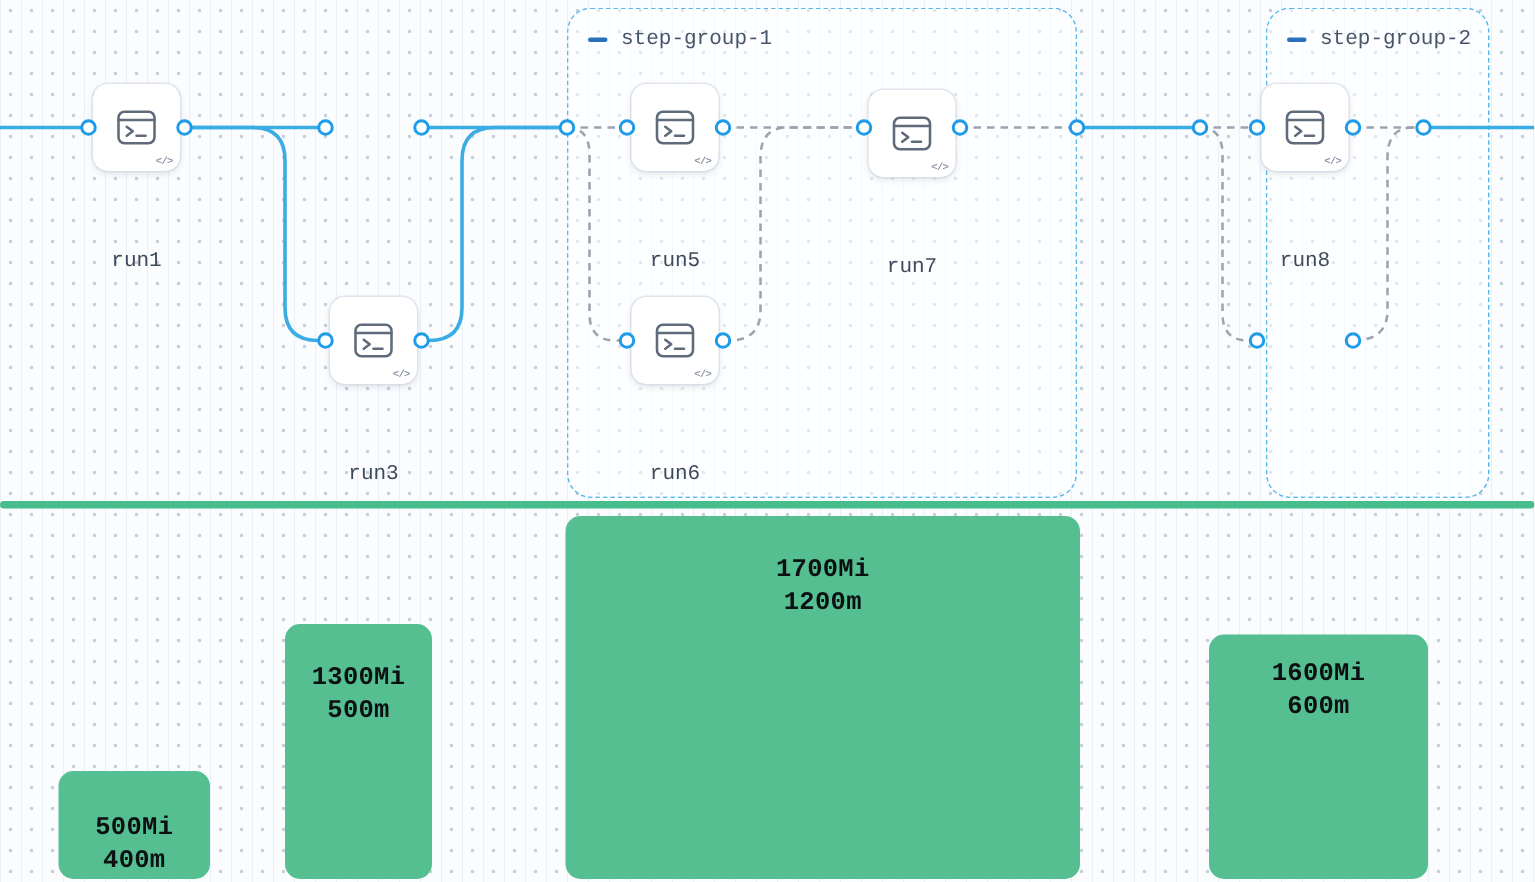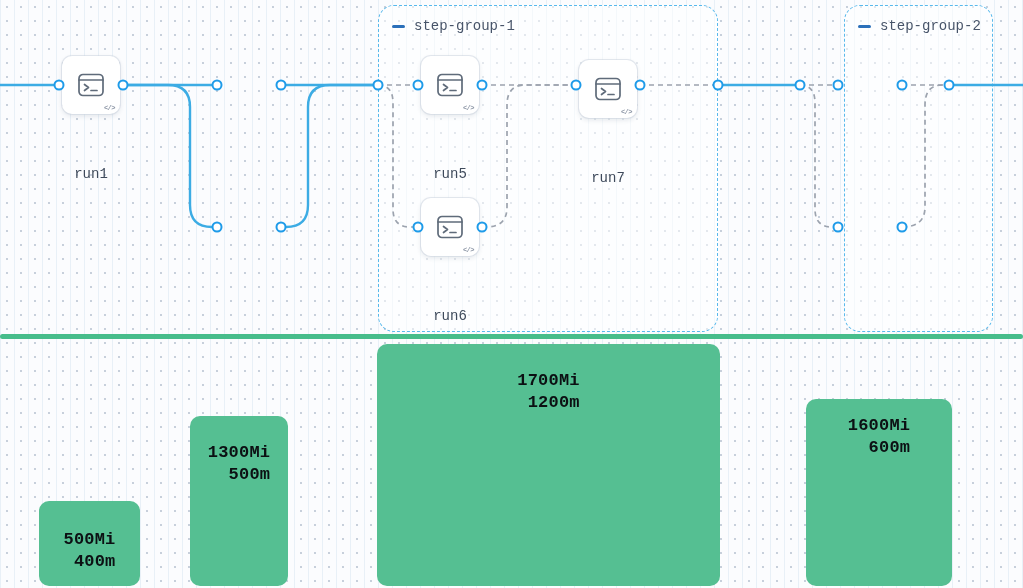--- a/index.html
+++ b/index.html
@@ -50,21 +50,21 @@
     position:absolute; left:0; top:334px; width:1023px; height:5px;
     background:#47bd8b; border-radius:3px;
   }
 
   .bar {
     position:absolute; bottom:2px; background:#55bf92; border-radius:10px;
     display:flex; justify-content:center;
   }
   .bar-text {
     font-weight:bold; font-size:17px; line-height:22px; color:#0c1013;
-    text-align:right; letter-spacing:0.2px;
+    text-align:center; letter-spacing:0.2px;
   }
 </style>
 </head>
 <body>
 
 <div class="canvas">
 
   <div class="group" style="left:378px; top:5px; width:340px; height:327px;">
     <div class="group-header">
       <span class="group-dash"></span>
@@ -105,20 +105,32 @@
           <line x1="2" y1="8" x2="26" y2="8"></line>
         <polyline points="7.5,12.5 11.5,15.5 7.5,18.5"></polyline>
           <line x1="14" y1="18.5" x2="20" y2="18.5"></line>
       </svg>
       <span class="code-badge">&lt;/&gt;</span>
     </div>
     <div class="node-label">run1</div>
   </div>
 
 
+  <div class="node-wrap" style="left:220px; top:198px;">
+    <div class="node">
+      <svg width="28" height="26" viewBox="0 0 28 26" fill="none" stroke="#5f6b7a" stroke-width="1.7" stroke-linecap="round" stroke-linejoin="round">
+        <rect x="2" y="2.5" width="24" height="21" rx="4"></rect>
+          <line x1="2" y1="8" x2="26" y2="8"></line>
+        <polyline points="7.5,12.5 11.5,15.5 7.5,18.5"></polyline>
+          <line x1="14" y1="18.5" x2="20" y2="18.5"></line>
+      </svg>
+      <span class="code-badge">&lt;/&gt;</span>
+    </div>
+    <div class="node-label">run3</div>
+  </div>
 
   <div class="node-wrap" style="left:421px; top:56px;">
     <div class="node">
       <svg width="28" height="26" viewBox="0 0 28 26" fill="none" stroke="#5f6b7a" stroke-width="1.7" stroke-linecap="round" stroke-linejoin="round">
         <rect x="2" y="2.5" width="24" height="21" rx="4"></rect>
           <line x1="2" y1="8" x2="26" y2="8"></line>
         <polyline points="7.5,12.5 11.5,15.5 7.5,18.5"></polyline>
           <line x1="14" y1="18.5" x2="20" y2="18.5"></line>
       </svg>
       <span class="code-badge">&lt;/&gt;</span>
@@ -145,20 +157,32 @@
         <rect x="2" y="2.5" width="24" height="21" rx="4"></rect>
           <line x1="2" y1="8" x2="26" y2="8"></line>
         <polyline points="7.5,12.5 11.5,15.5 7.5,18.5"></polyline>
           <line x1="14" y1="18.5" x2="20" y2="18.5"></line>
       </svg>
       <span class="code-badge">&lt;/&gt;</span>
     </div>
     <div class="node-label">run7</div>
   </div>
 
+  <div class="node-wrap" style="left:841px; top:56px;">
+    <div class="node">
+      <svg width="28" height="26" viewBox="0 0 28 26" fill="none" stroke="#5f6b7a" stroke-width="1.7" stroke-linecap="round" stroke-linejoin="round">
+        <rect x="2" y="2.5" width="24" height="21" rx="4"></rect>
+          <line x1="2" y1="8" x2="26" y2="8"></line>
+        <polyline points="7.5,12.5 11.5,15.5 7.5,18.5"></polyline>
+          <line x1="14" y1="18.5" x2="20" y2="18.5"></line>
+      </svg>
+      <span class="code-badge">&lt;/&gt;</span>
+    </div>
+    <div class="node-label">run8</div>
+  </div>
 
 
   <div class="port" style="left:59px;  top:85px;"></div>
   <div class="port" style="left:123px; top:85px;"></div>
   <div class="port" style="left:217px; top:85px;"></div>
   <div class="port" style="left:281px; top:85px;"></div>
   <div class="port" style="left:217px; top:227px;"></div>
   <div class="port" style="left:281px; top:227px;"></div>
   <div class="port" style="left:378px; top:85px;"></div>
   <div class="port" style="left:418px; top:85px;"></div>
@@ -170,38 +194,38 @@
   <div class="port" style="left:718px; top:85px;"></div>
   <div class="port" style="left:800px; top:85px;"></div>
   <div class="port" style="left:838px; top:85px;"></div>
   <div class="port" style="left:902px; top:85px;"></div>
   <div class="port" style="left:838px; top:227px;"></div>
   <div class="port" style="left:902px; top:227px;"></div>
   <div class="port" style="left:949px; top:85px;"></div>
 
   <div class="divider"></div>
 
-  <div class="bar" style="left:39px;  width:101px; height:85px;">
+  <div class="bar" style="left:39px;  width:101px; height:72px;">
     <div class="bar-text" style="margin-top:28px;">
       <div>500Mi</div>
       <div>400m</div>
     </div>
   </div>
   <div class="bar" style="left:190px; width:98px; height:170px;">
     <div class="bar-text" style="margin-top:26px;">
       <div>1300Mi</div>
       <div>500m</div>
     </div>
   </div>
   <div class="bar" style="left:377px; width:343px; height:242px;">
     <div class="bar-text" style="margin-top:26px;">
       <div>1700Mi</div>
       <div>1200m</div>
     </div>
   </div>
-  <div class="bar" style="left:806px; width:146px; height:187px;">
+  <div class="bar" style="left:806px; width:146px; height:163px;">
     <div class="bar-text" style="margin-top:16px;">
       <div>1600Mi</div>
       <div>600m</div>
     </div>
   </div>
 
 </div>
 
 </body></html>

